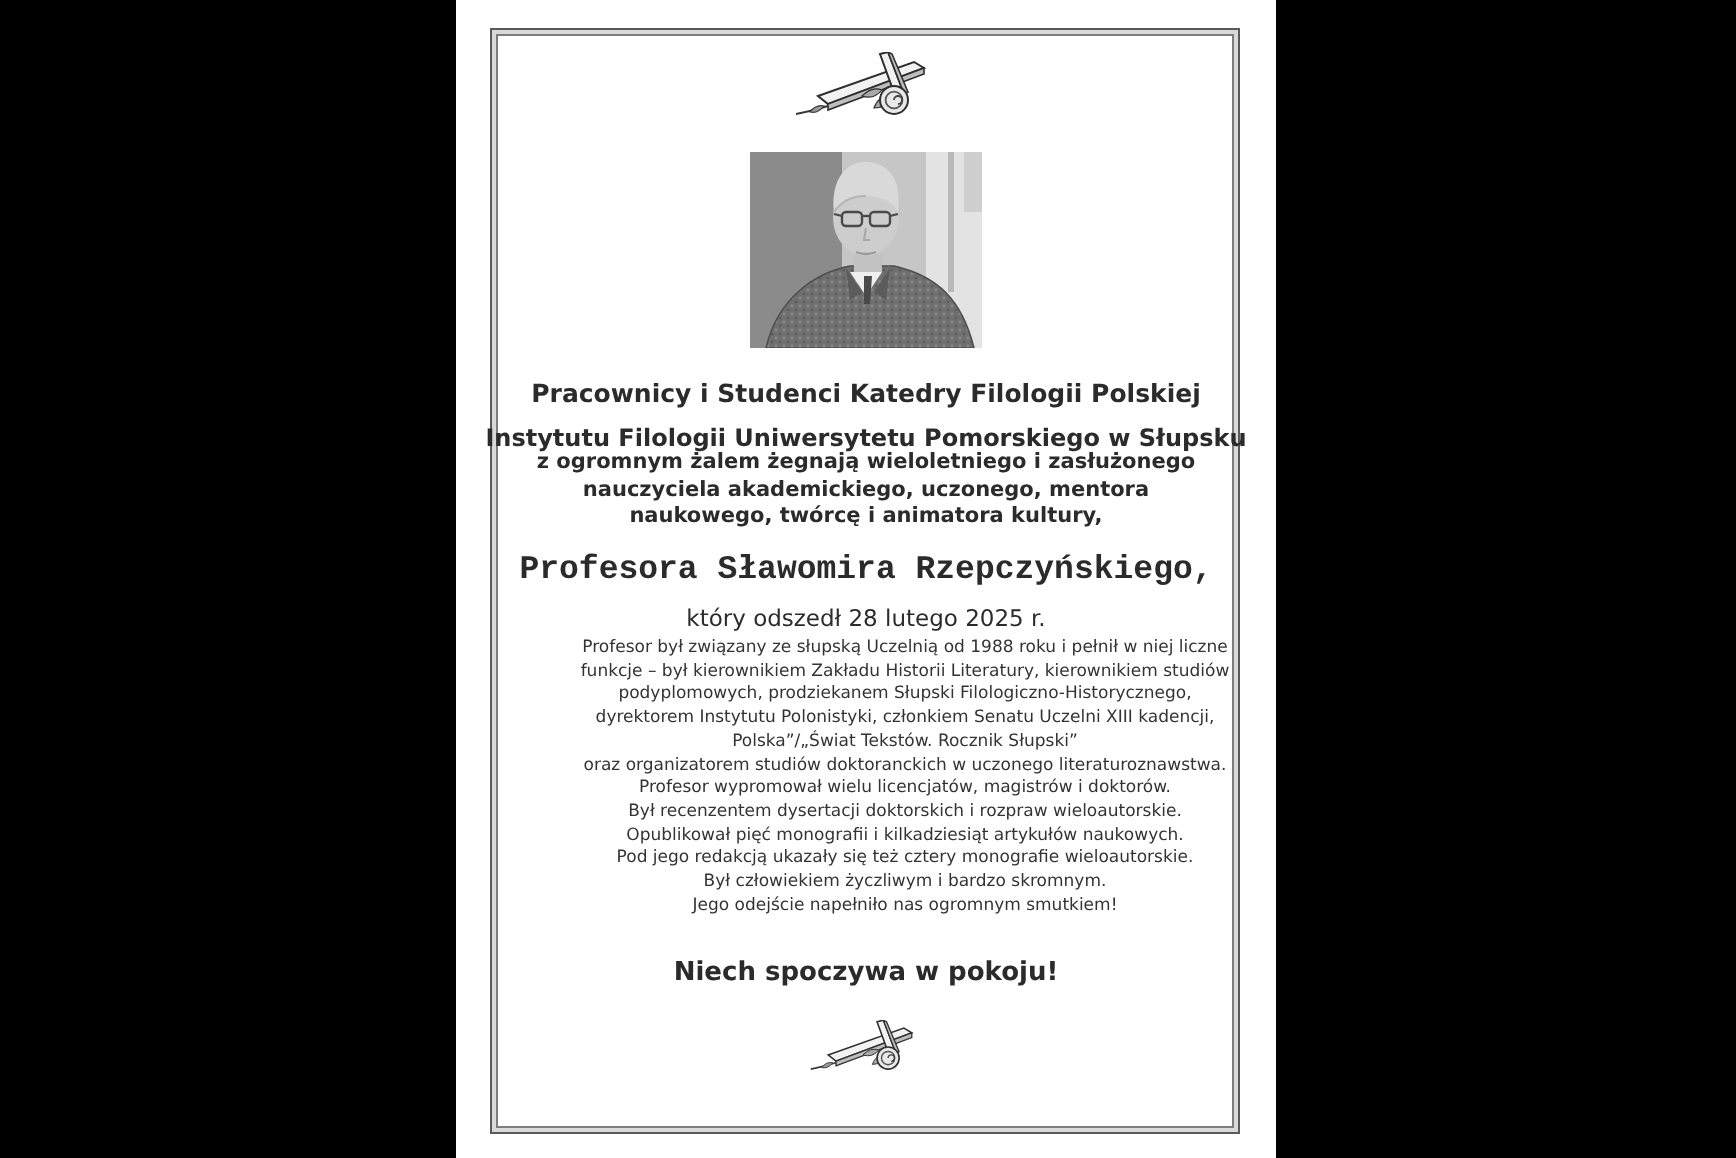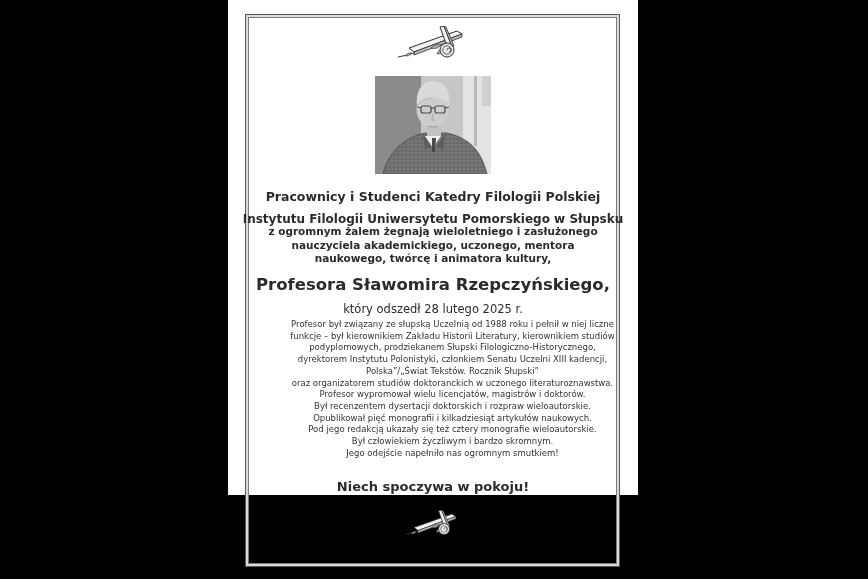--- a/index.html
+++ b/index.html
@@ -3,40 +3,40 @@
 <meta charset="utf-8">
 <style>
   html,body{margin:0;padding:0;}
   body{
     width:868px;height:579px;overflow:hidden;position:relative;
     background:#000;
     font-family:"DejaVu Sans","Liberation Sans",sans-serif;
     color:#2b2b2b;
   }
   .paper{
-    position:absolute;left:228px;top:0;width:410px;height:495px;
+    position:absolute;left:228px;top:0;width:410px;height:579px;
     background:#ffffff;
   }
   .frame{
     position:absolute;left:17px;top:14px;width:375px;height:553px;
     box-sizing:border-box;
     border:1px solid #5a5a5a;
     box-shadow:inset 0 0 0 2px #d9d9d9, inset 0 0 0 3px #7d7d7d;
   }
   .centered{position:absolute;left:0;right:0;text-align:center;white-space:nowrap;}
   .ornament-top{position:absolute;left:50%;margin-left:-38px;top:26px;width:76px;height:34px;}
   .ornament-bottom{position:absolute;left:50%;margin-left:-30px;top:510px;width:60px;height:27px;}
   .photo{
     position:absolute;left:50%;margin-left:-58px;top:76px;width:116px;height:98px;
     overflow:hidden;
   }
   .h1{top:189px;font-size:12.5px;font-weight:bold;}
   .h2{top:212px;font-size:12px;font-weight:bold;}
   .intro{top:225px;font-size:10.5px;font-weight:bold;line-height:13.5px;}
-  .name{top:275px;font-size:16.5px;font-weight:bold;}
+  .name{top:275px;font-size:16.5px;font-weight:bold;font-family:Liberation Mono, monospace;}
   .date{top:302px;font-size:11.5px;font-weight:normal;}
   .bodytext{top:319px;font-size:8.5px;line-height:11.7px;color:#333;margin-left:39px;}
   .closing{top:479px;font-size:13px;font-weight:bold;}
 </style>
 </head>
 <body>
 
 <div class="paper">
   <div class="frame"></div>
 

